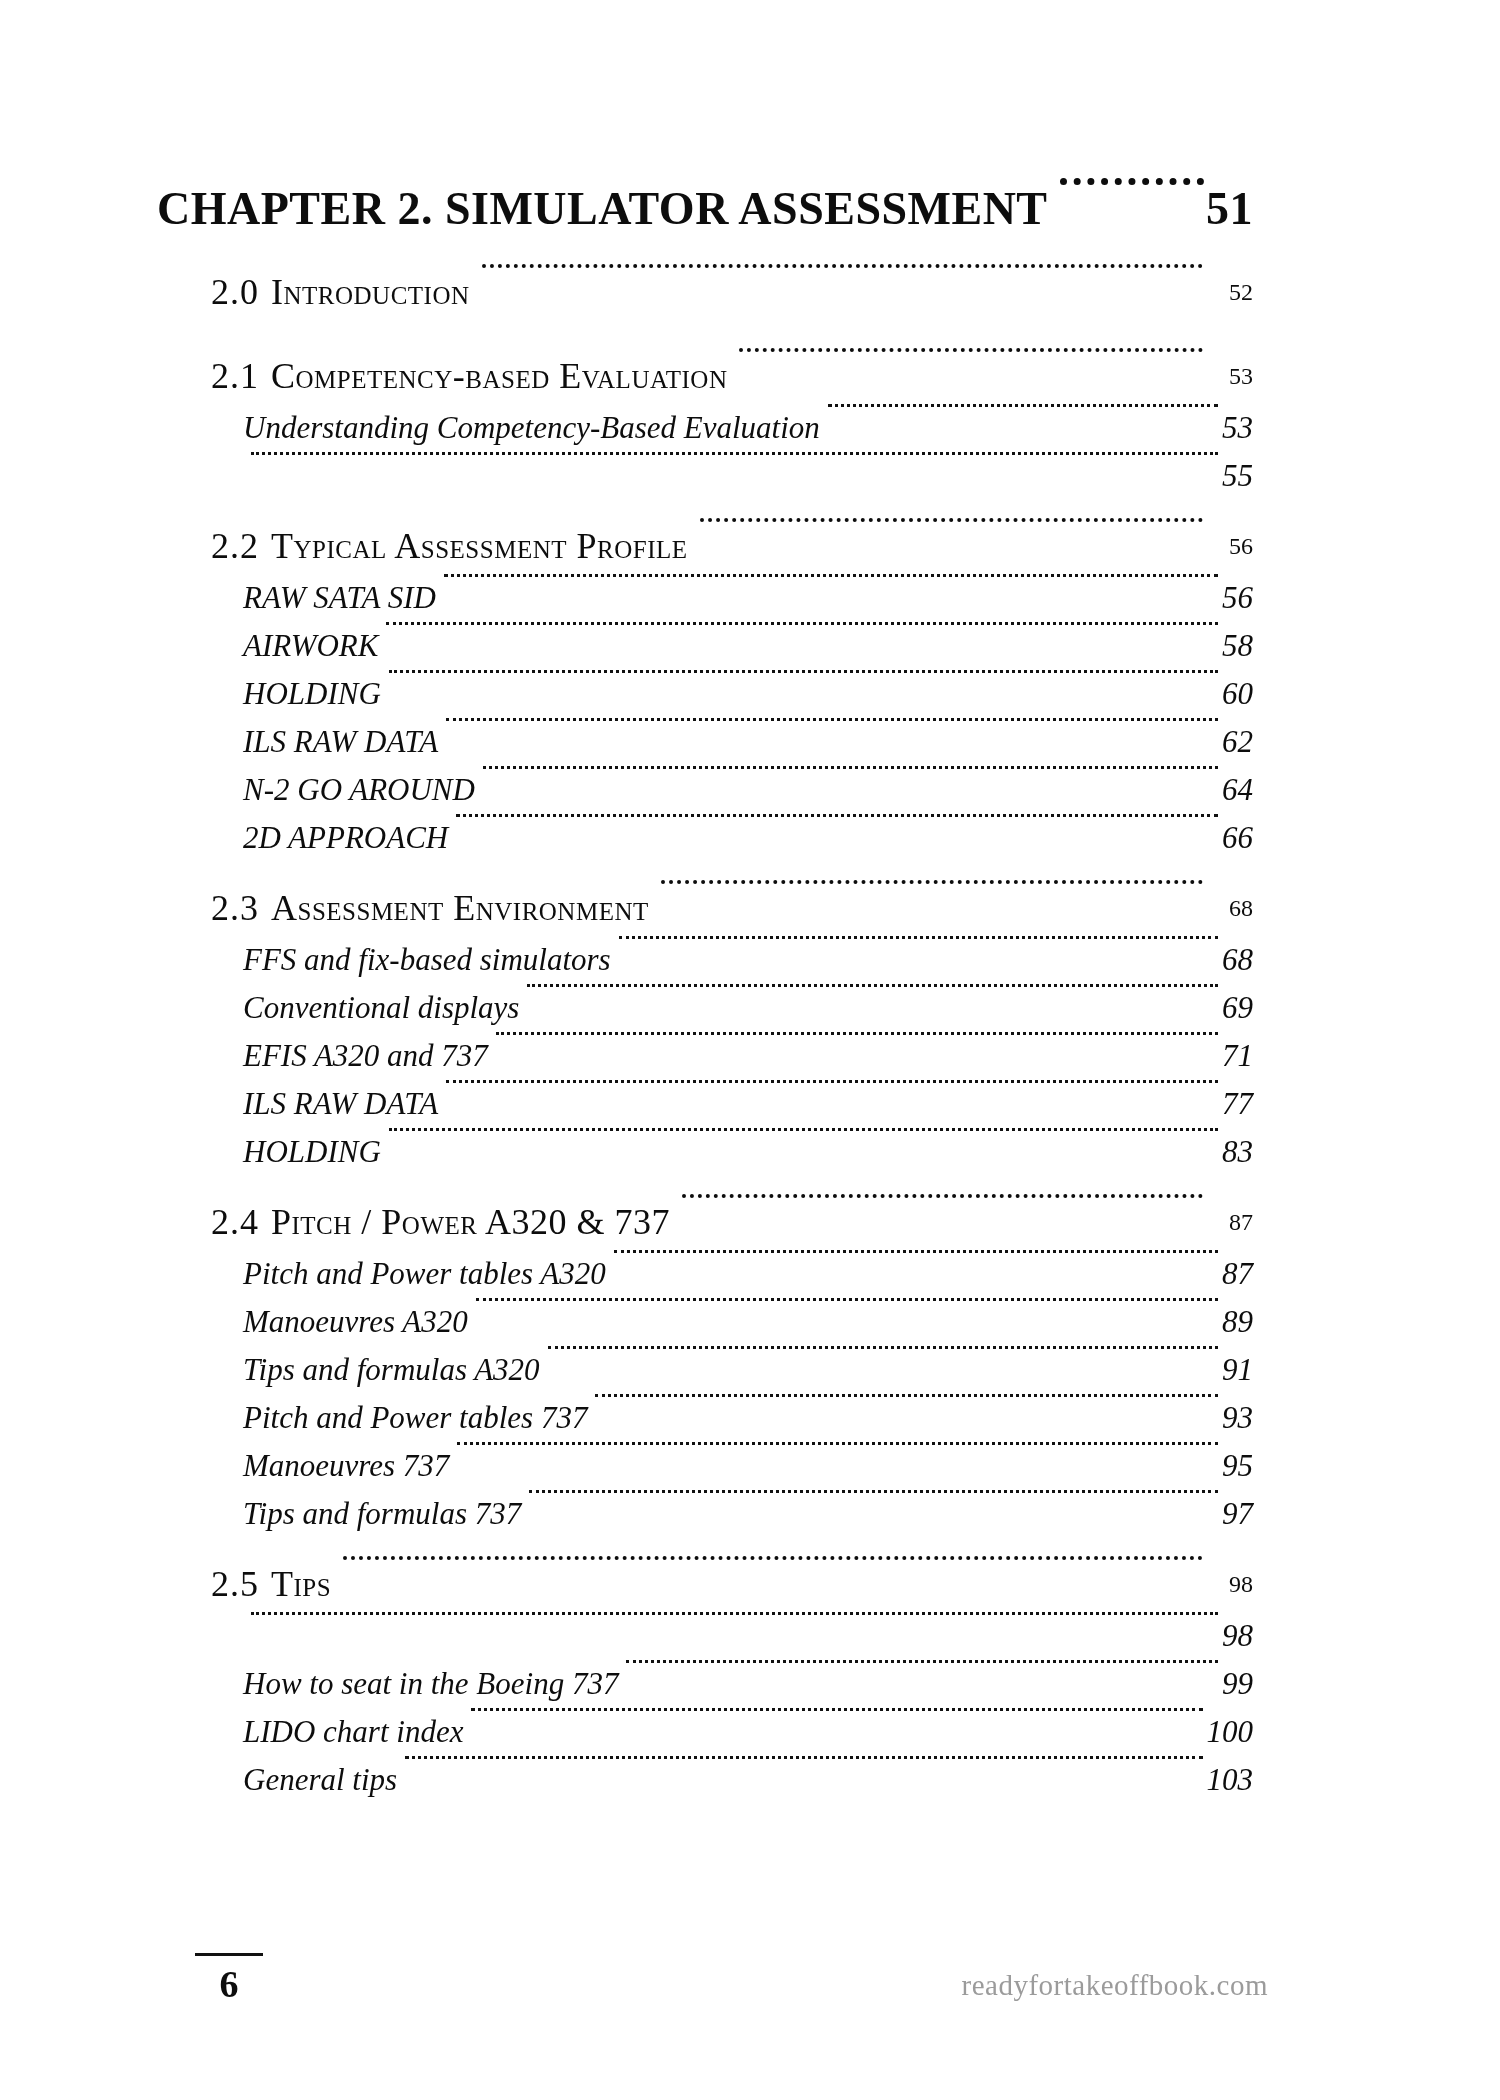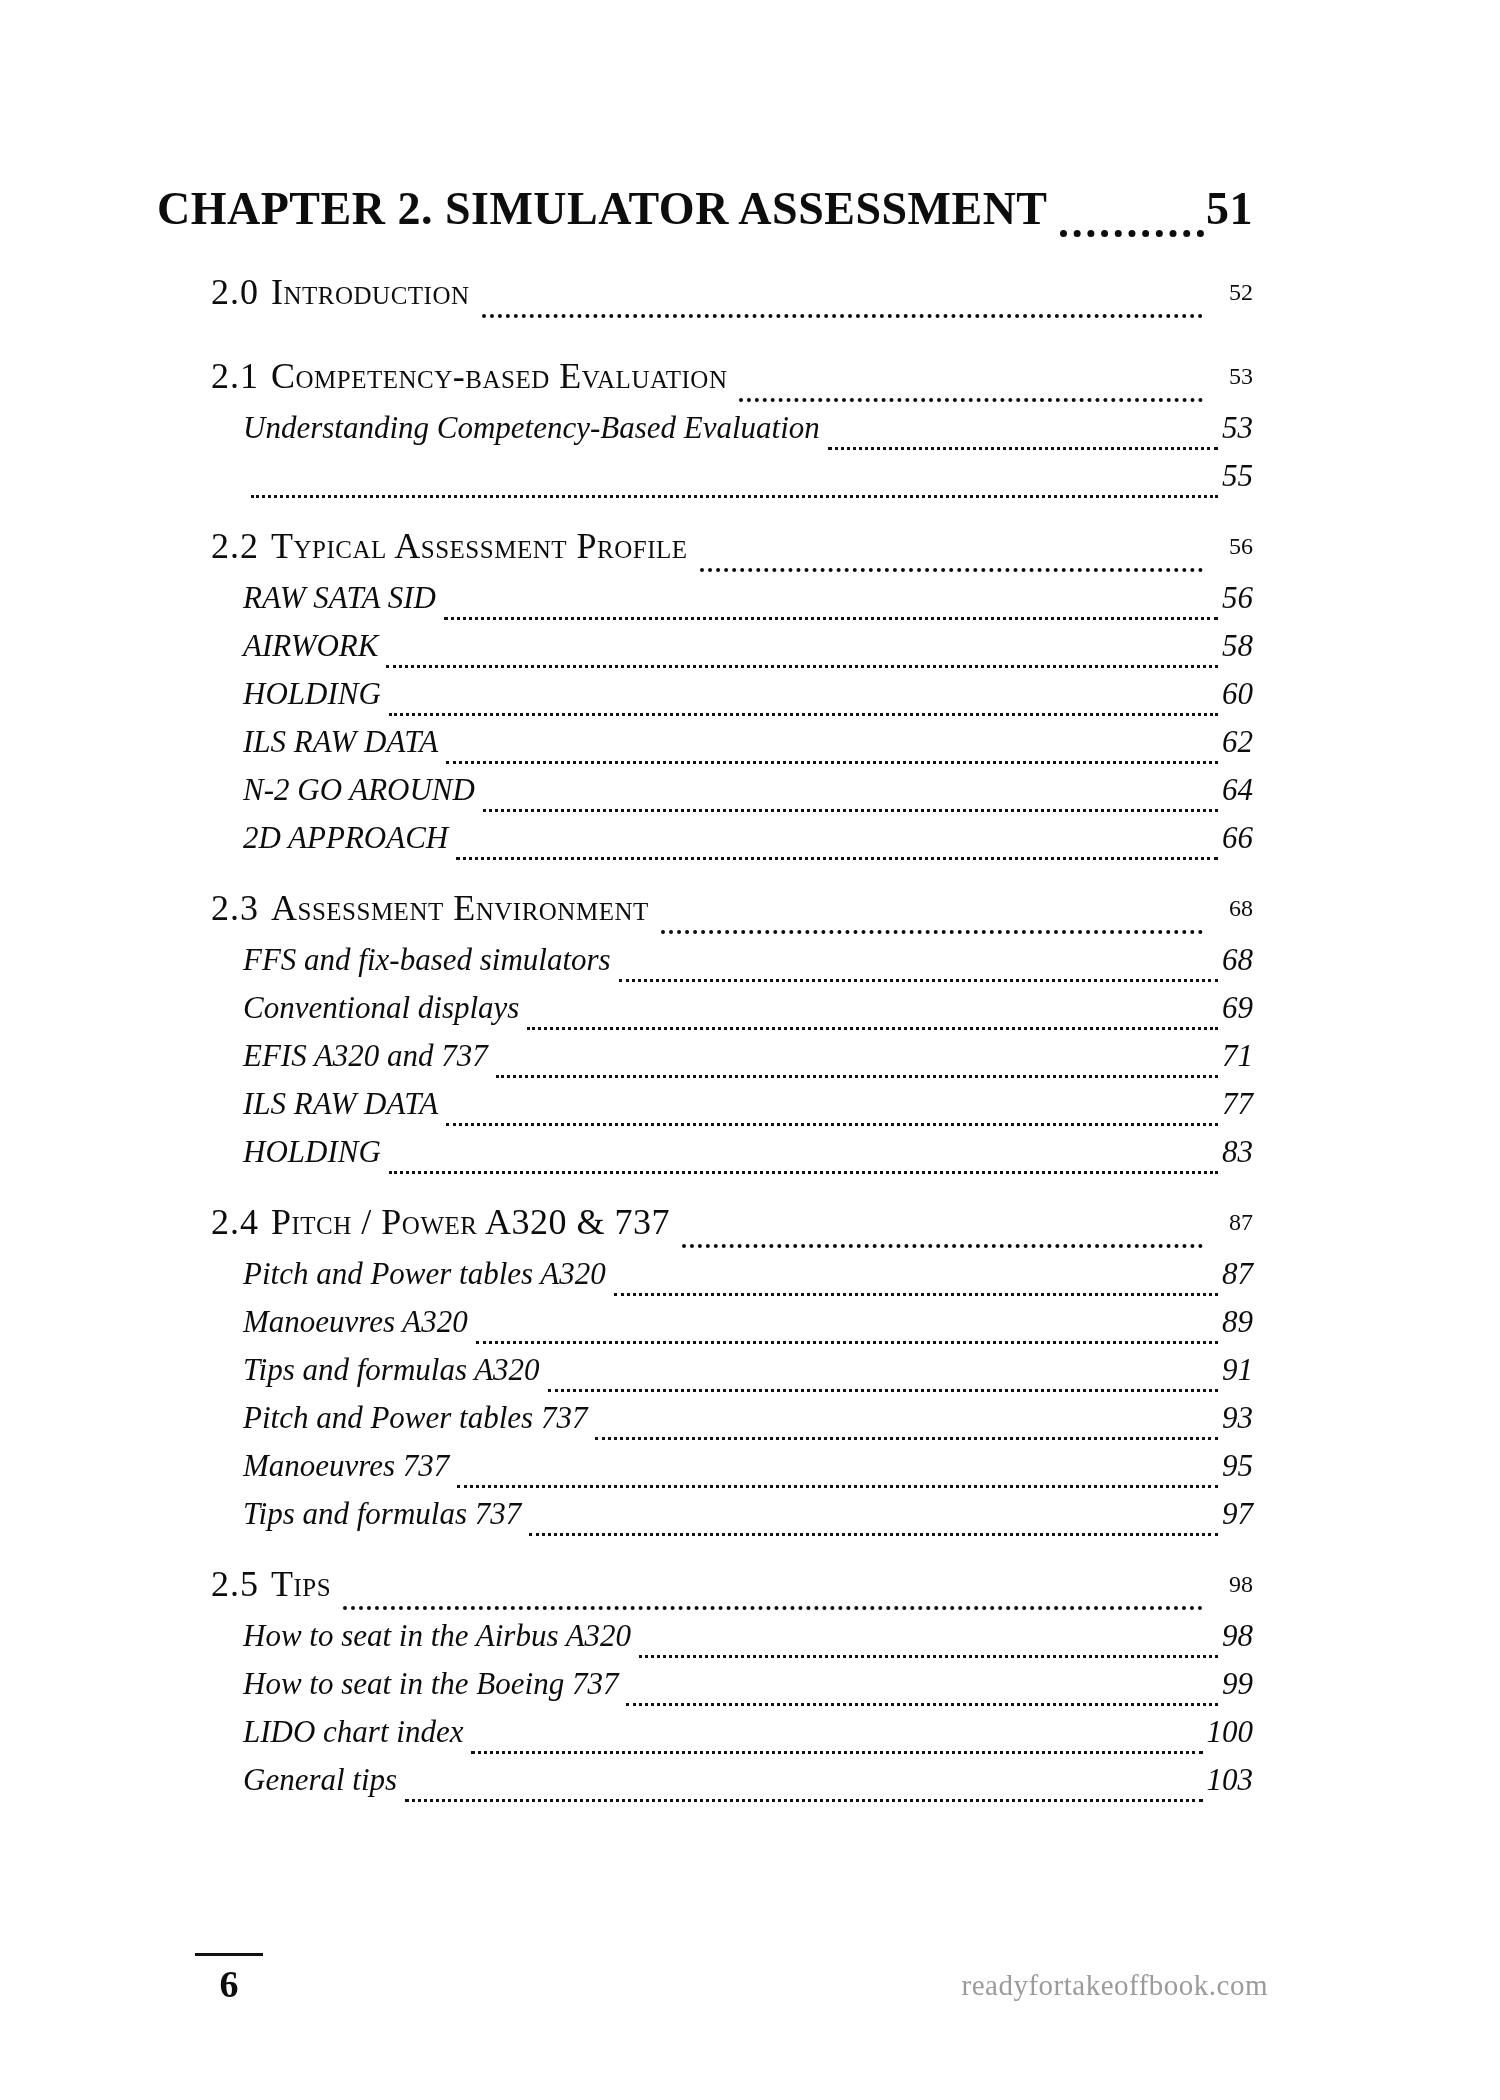--- a/index.html
+++ b/index.html
@@ -7,21 +7,21 @@
     position: relative;
     width: 1500px;
     height: 2100px;
     background: #ffffff;
     box-sizing: border-box;
     padding: 178px 247px 0 157px;
     font-family: "Liberation Serif", serif;
     color: #0d0d0d;
     overflow: hidden;
   }
-  .row { display: flex; align-items: flex-end; font-family: Liberation Serif, serif; }
+  .row { display: flex; align-items: flex-start; font-family: Liberation Serif, serif; }
 
   
   .title-row {
     font-size: 46px;
     font-weight: bold;
     line-height: 62px;
     height: 62px;
     letter-spacing: 0.5px;
     white-space: nowrap;
   }
@@ -233,21 +233,20 @@
         <span class="leader"></span>
         <span class="pg">97</span>
       </div>
       <div class="row l1">
         <span class="num">2.5</span>
         <span class="sc">Tips</span>
         <span class="leader"></span>
         <span class="pg">98</span>
       </div>
       <div class="row l2">
-        <span class="lbl">How to seat in the Airbus A320</span>
         <span class="leader"></span>
         <span class="pg">98</span>
       </div>
       <div class="row l2">
         <span class="lbl">How to seat in the Boeing 737</span>
         <span class="leader"></span>
         <span class="pg">99</span>
       </div>
       <div class="row l2">
         <span class="lbl">LIDO chart index</span>

